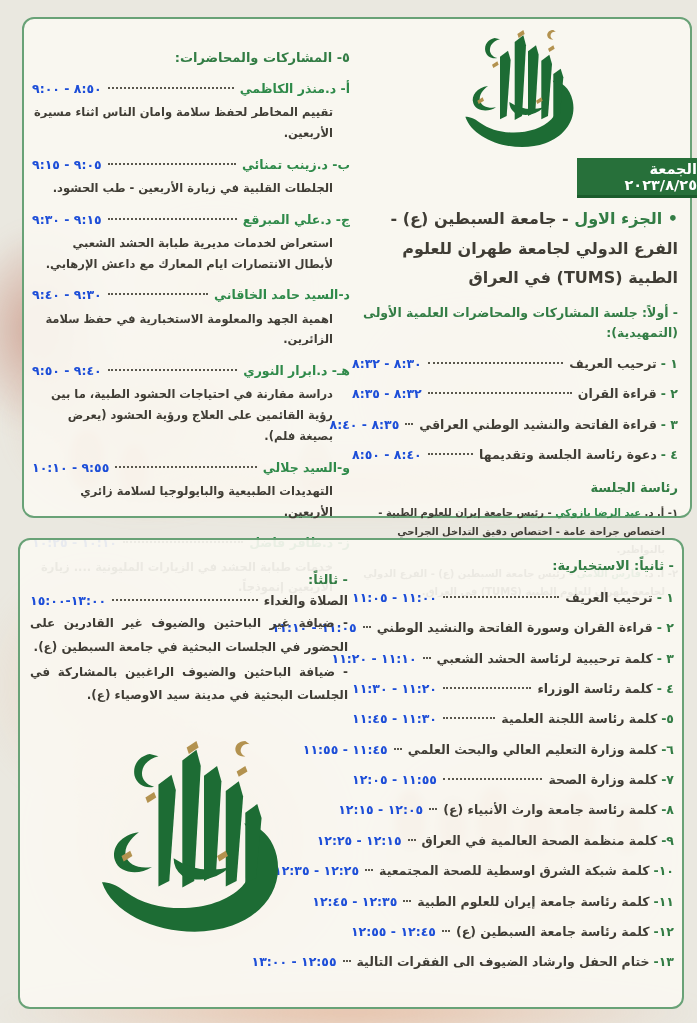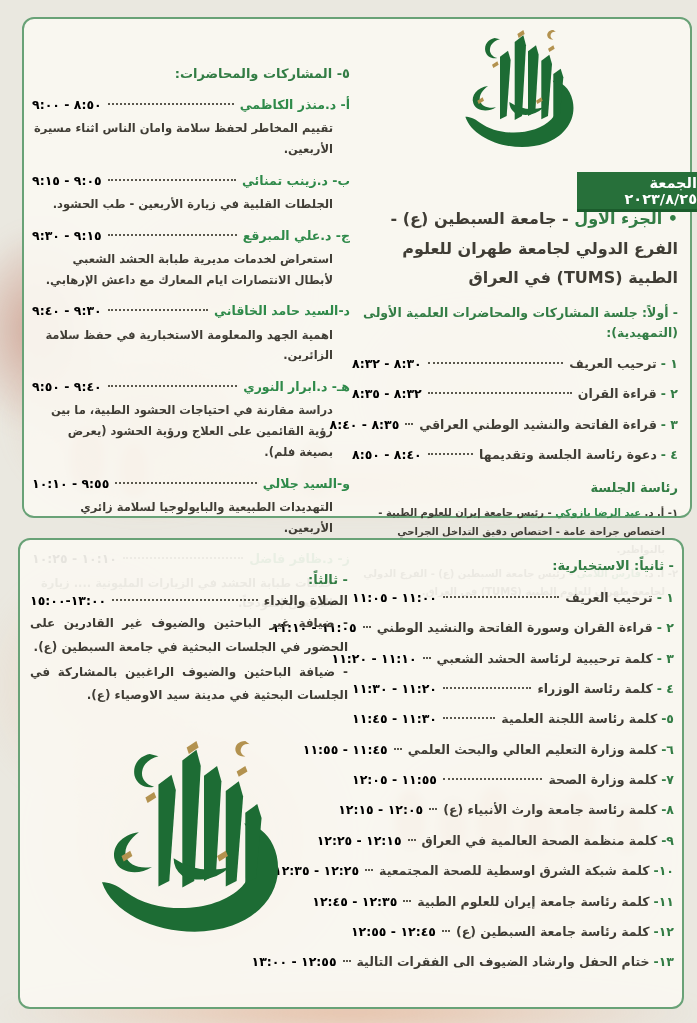--- a/index.html
+++ b/index.html
@@ -13,35 +13,35 @@
     position:absolute;border:2px solid #69a277;border-radius:12px;
     background:rgba(250,247,241,.92);
   }
   #top-panel{left:22px;top:17px;width:666px;height:497px;}
   #bottom-panel{left:18px;top:538px;width:662px;height:467px;}
   
   .wash{position:absolute;border-radius:50%;filter:blur(9px);pointer-events:none;}
   .fig{position:absolute;border-radius:45%;filter:blur(3px);pointer-events:none;}
   
   .date-banner{
-    position:absolute;left:577px;right:0;top:172px;height:37px;
+    position:absolute;left:577px;right:0;top:158px;height:37px;
     background:#27703a;border-bottom:3px solid #1b5c2c;
     color:#ffffff;font-size:14.5px;
     display:flex;align-items:center;justify-content:center;direction:rtl;
   }
   
   .col{position:absolute;direction:rtl;text-align:right;}
   .h-green{color:#337d45;font-size:13px;line-height:1.6;}
   .intro{color:#403d35;font-size:16px;line-height:1.85;margin:0 0 4px 0;}
   .intro .hl{color:#337d45;}
   .row{display:flex;align-items:baseline;direction:rtl;font-size:12.5px;line-height:1.55;}
   .num{color:#337d45;white-space:nowrap;margin-left:4px;}
   .title{color:#403d35;white-space:nowrap;}
   .leader{flex:1 1 8px;min-width:8px;border-bottom:2px dotted #5a574d;margin:0 6px;position:relative;top:-4px;}
-  .time{color:#000000;white-space:nowrap;}
+  .time{color:#1d4ed8;white-space:nowrap;}
   .chair{color:#403d35;font-size:10px;line-height:1.85;margin-top:5px;padding-right:13px;text-indent:-13px;}
   .chair .name{color:#2f8a4a;}
   .speaker{margin-bottom:11px;}
   .speaker .row{font-size:12.5px;}
   .sp-name{color:#2f8a4a;white-space:nowrap;}
   .desc{color:#403d35;font-size:11.5px;line-height:1.8;padding-right:17px;margin:4px 0 0 0;text-align:right;}
   .note{color:#403d35;font-size:12px;line-height:1.95;margin:2px 0 2px 0;text-align:justify;}
   .b-item{margin-top:11px;}
   
   .logo{position:absolute;pointer-events:none;}
@@ -135,21 +135,21 @@
       <span class="title">دعوة رئاسة الجلسة وتقديمها</span>
       <span class="leader"></span>
       <span class="time">٨:٤٠ - ٨:٥٠</span>
     </div>
 
     <div class="h-green" style="margin-top:14px;">رئاسة الجلسة</div>
     <div class="chair"><span>١- أ. د. </span><span class="name">عبد الرضا بازوكي</span><span> - رئيس جامعة إيران للعلوم الطبية - اختصاص جراحة عامة - اختصاص دقيق التداخل الجراحي بالنواظير.</span></div>
     <div class="chair"><span>٢- أ. د. </span><span class="name">فارس اللامي</span><span> - رئيس جامعة السبطين (ع) - الفرع الدولي لجامعة طهران للعلوم الطبية (TUMS) في العراق.</span></div>
   </div>
 
-  <div class="col" style="left:32px;top:64px;width:318px;">
+  <div class="col" style="left:32px;top:48px;width:318px;">
     <div class="h-green" style="margin-bottom:10px;">٥- المشاركات والمحاضرات:</div>
 
     <div class="speaker">
       <div class="row">
           <span class="sp-name">أ- د. </span>
           <span class="sp-name">منذر الكاظمي</span>
           <span class="leader"></span>
           <span class="time">٨:٥٠ - ٩:٠٠</span>
         </div>
       <p class="desc">تقييم المخاطر لحفظ سلامة وامان الناس اثناء مسيرة الأربعين.</p>

